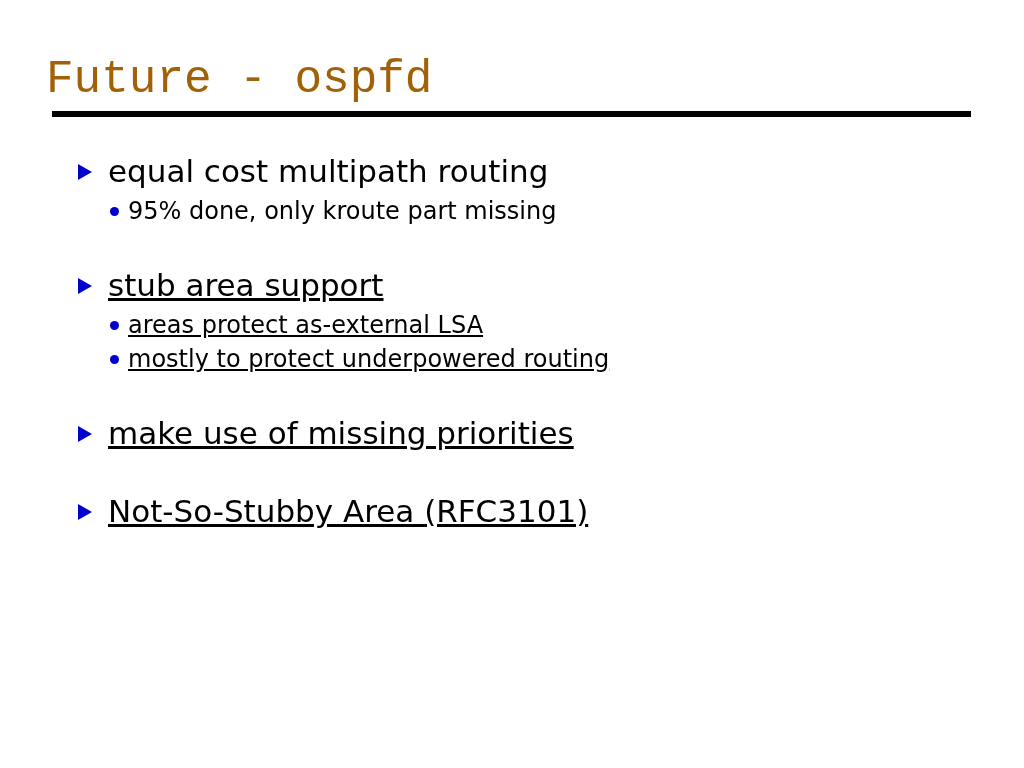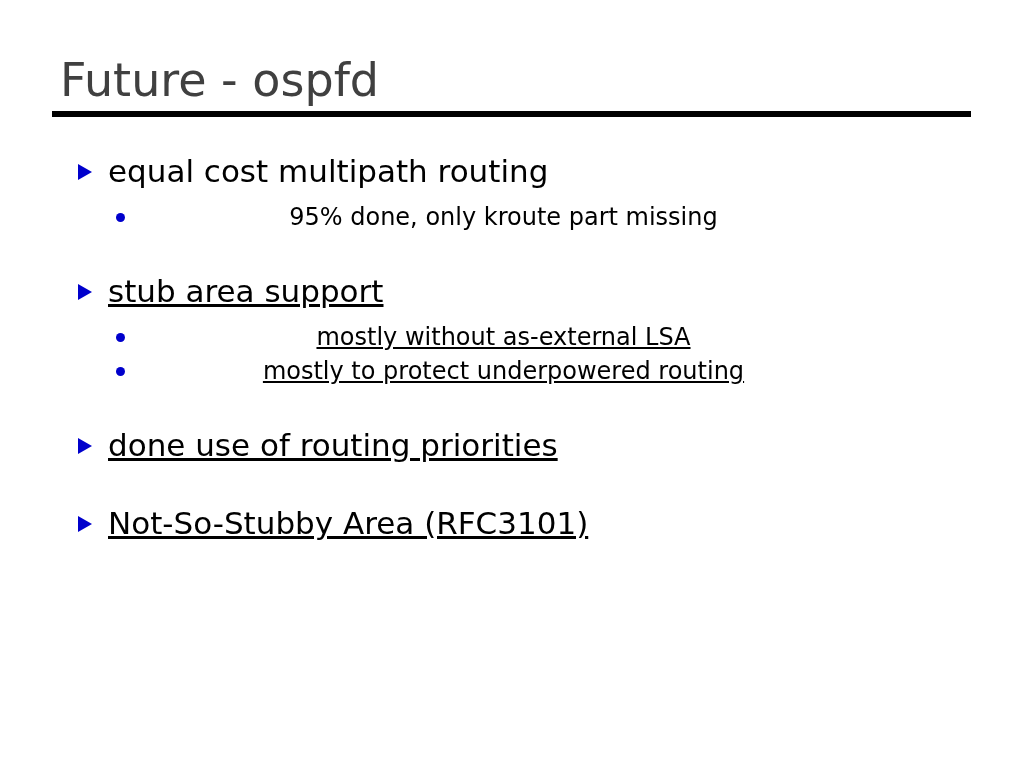--- a/index.html
+++ b/index.html
@@ -17,28 +17,29 @@
     width: 1024px;
     height: 768px;
     background: #ffffff;
     overflow: hidden;
     box-sizing: border-box;
   }
 
   
   .slide-title {
     position: absolute;
-    left: 60px;
+    left: 46px;
     top: 52px;
     font-size: 46px;
     line-height: 56px;
     font-weight: 400;
-    color: #404040;
+    color: #a16207;
     letter-spacing: 0px;
     white-space: nowrap;
+    font-family: Liberation Mono, monospace;
   }
   .title-rule {
     position: absolute;
     left: 52px;
     top: 111px;
     width: 919px;
     height: 6px;
     background: #000000;
   }
 
@@ -94,23 +95,22 @@
     position: absolute;
     left: 108px;
     top: 13px;
     width: 9px;
     height: 9px;
     border-radius: 50%;
     background: #0000cc;
   }
 
   .sub-list {
-    margin: 8px;
+    margin: 2px;
     padding: 0;
-    text-align: center;
   }
 </style>
 </head>
 <body>
 
 <div class="slide">
 
   <div class="slide-title">Future - ospfd</div>
 
   <div class="title-rule"></div>
@@ -131,33 +131,33 @@
     </div>
 
     <div class="group">
       <div class="bullet-l1">
         <span class="marker-tri"></span>
         <span>stub area support</span>
       </div>
       <div class="sub-list">
         <div class="bullet-l2">
           <span class="marker-dot"></span>
-          <span>mostly without as-external LSA</span>
+          <span>areas protect as-external LSA</span>
         </div>
         <div class="bullet-l2">
           <span class="marker-dot"></span>
           <span>mostly to protect underpowered routing</span>
         </div>
       </div>
     </div>
 
     <div class="group">
       <div class="bullet-l1">
         <span class="marker-tri"></span>
-        <span>done use of routing priorities</span>
+        <span>make use of missing priorities</span>
       </div>
     </div>
 
     <div class="group">
       <div class="bullet-l1">
         <span class="marker-tri"></span>
         <span>Not-So-Stubby Area (RFC3101)</span>
       </div>
     </div>
 

